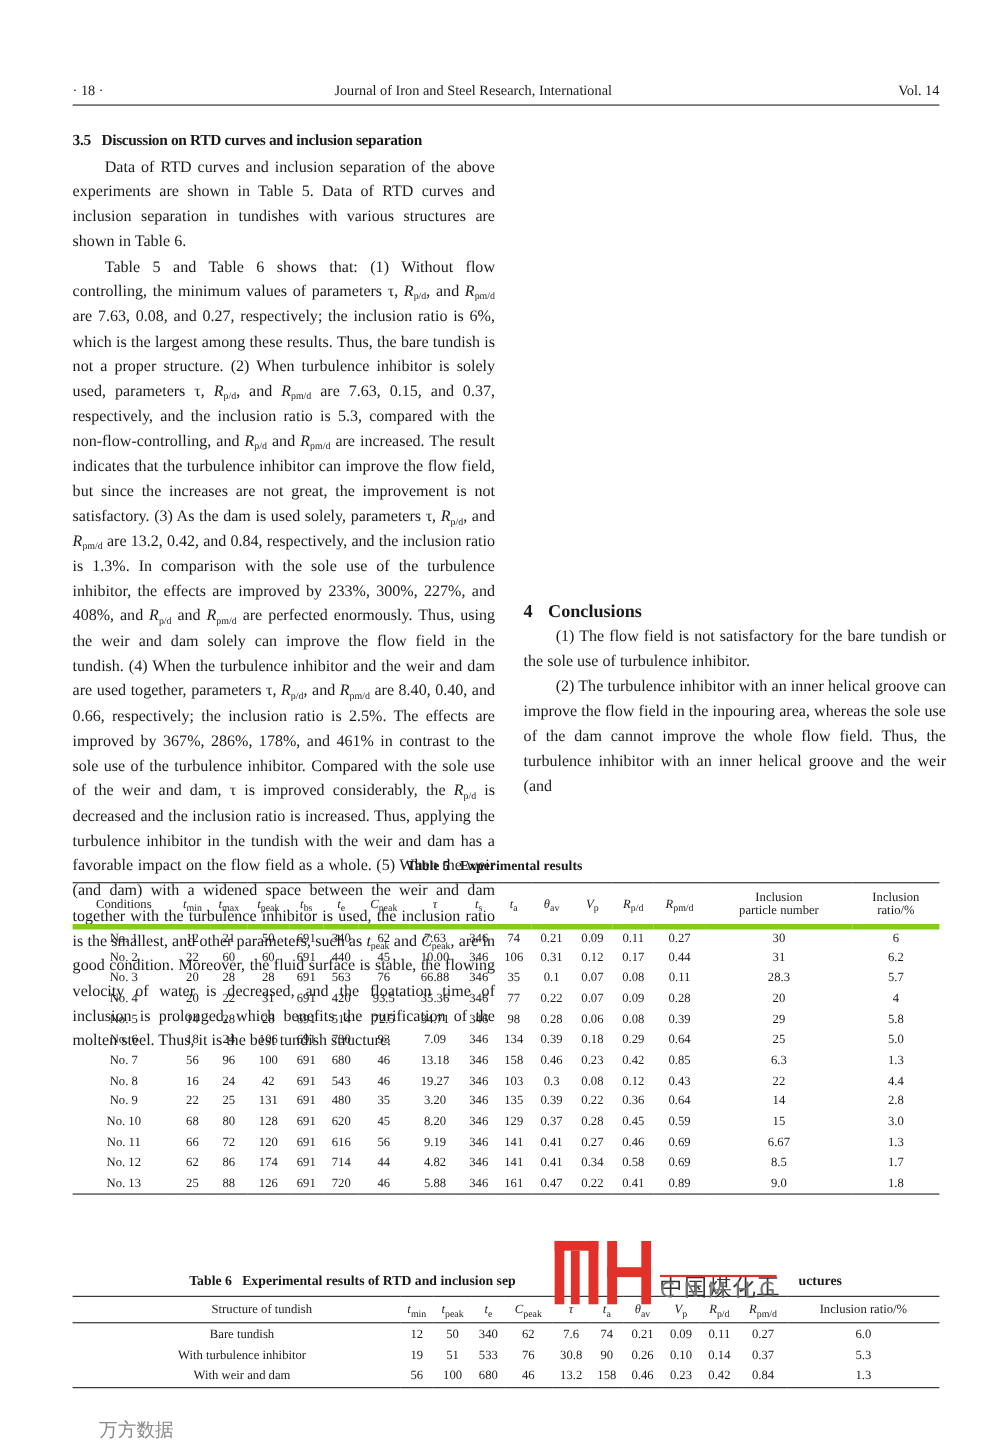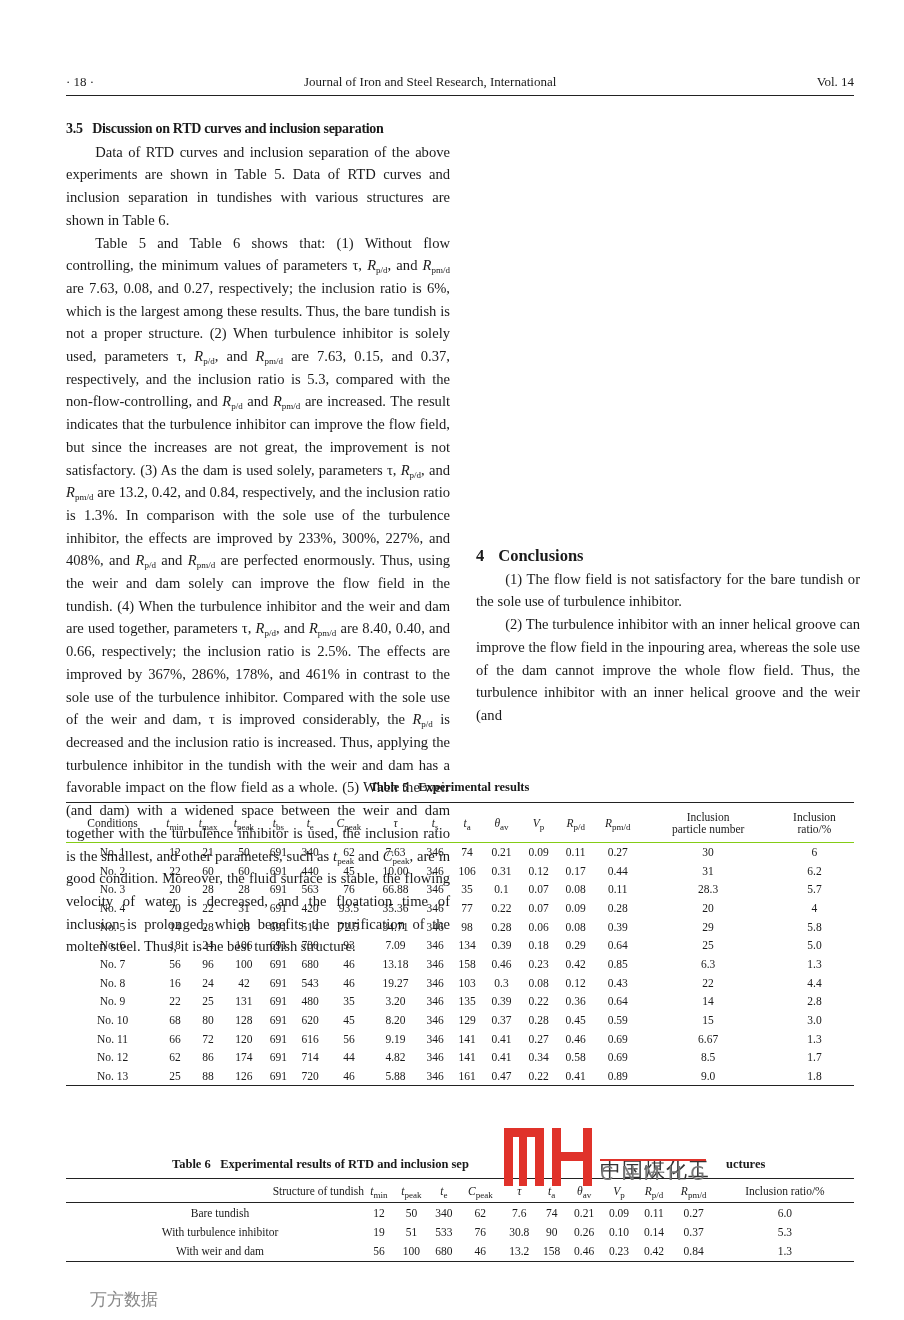--- a/index.html
+++ b/index.html
@@ -18,27 +18,27 @@
   .h3 { font-weight:bold; font-size:14px; margin:0; letter-spacing:-0.3px; }
   .h2 { font-weight:bold; font-size:16.5px; margin:10px 0 12px 0;font-family:Liberation Serif, serif; }
   .h2 .num { margin-right:14px; }
   sub { font-size:9px; vertical-align:-3px; line-height:0; }
   i { font-style:italic; }
   .tcap { position:absolute; font-weight:bold; font-size:12.5px; }
   table { position:absolute; border-collapse:collapse; font-size:11.5px; }
   table td, table th { padding:0; text-align:center; font-weight:normal; white-space:nowrap; }
   table th { font-size:11.5px; }
   .t5 { left:66px; top:802px; width:788px; border-top:1.6px solid #222; border-bottom:1.6px solid #222; }
-  .t5 thead tr { border-bottom:1px solid #84cc16; height:40px; }
+  .t5 thead tr { border-bottom:5px solid #84cc16; height:40px; }
   .t5 tbody tr { height:18.7px; }
   .t6 { left:66px; top:1178px; width:788px; border-top:1.6px solid #222; border-bottom:1.6px solid #222; }
   .t6 thead tr { border-bottom:1px solid #222; height:24px; }
   .t6 tbody tr { height:19.5px; }
   .t6 td.struct { text-align:center; padding-left:10px; }
-  .t6 th.struct { text-align:right; padding-left:46px; }
+  .t6 th.struct { text-align:center; padding-left:46px; }
   .logo { position:absolute; left:504px; top:1128px; width:240px; height:70px; }
   .logo .mark { position:absolute; left:0; top:0; width:88px; height:58px; }
   .logo .cn { position:absolute; left:96px; top:0; font-family:"DejaVu Sans",sans-serif; font-size:21px; color:#333; letter-spacing:1px;margin-top:28px; }
   .logo .line { position:absolute; left:96px; top:31px; width:106px; border-top:2px solid #e0322a; }
   .logo .en { position:absolute; left:96px; top:34px; font-family:"DejaVu Sans",sans-serif; font-size:19px; color:#777; letter-spacing:8px; }
   .wm { position:absolute; left:90px; top:1288px; font-family:"DejaVu Sans",sans-serif; font-size:17px; color:#888; }
 </style>
 </head>
 <body>
 

